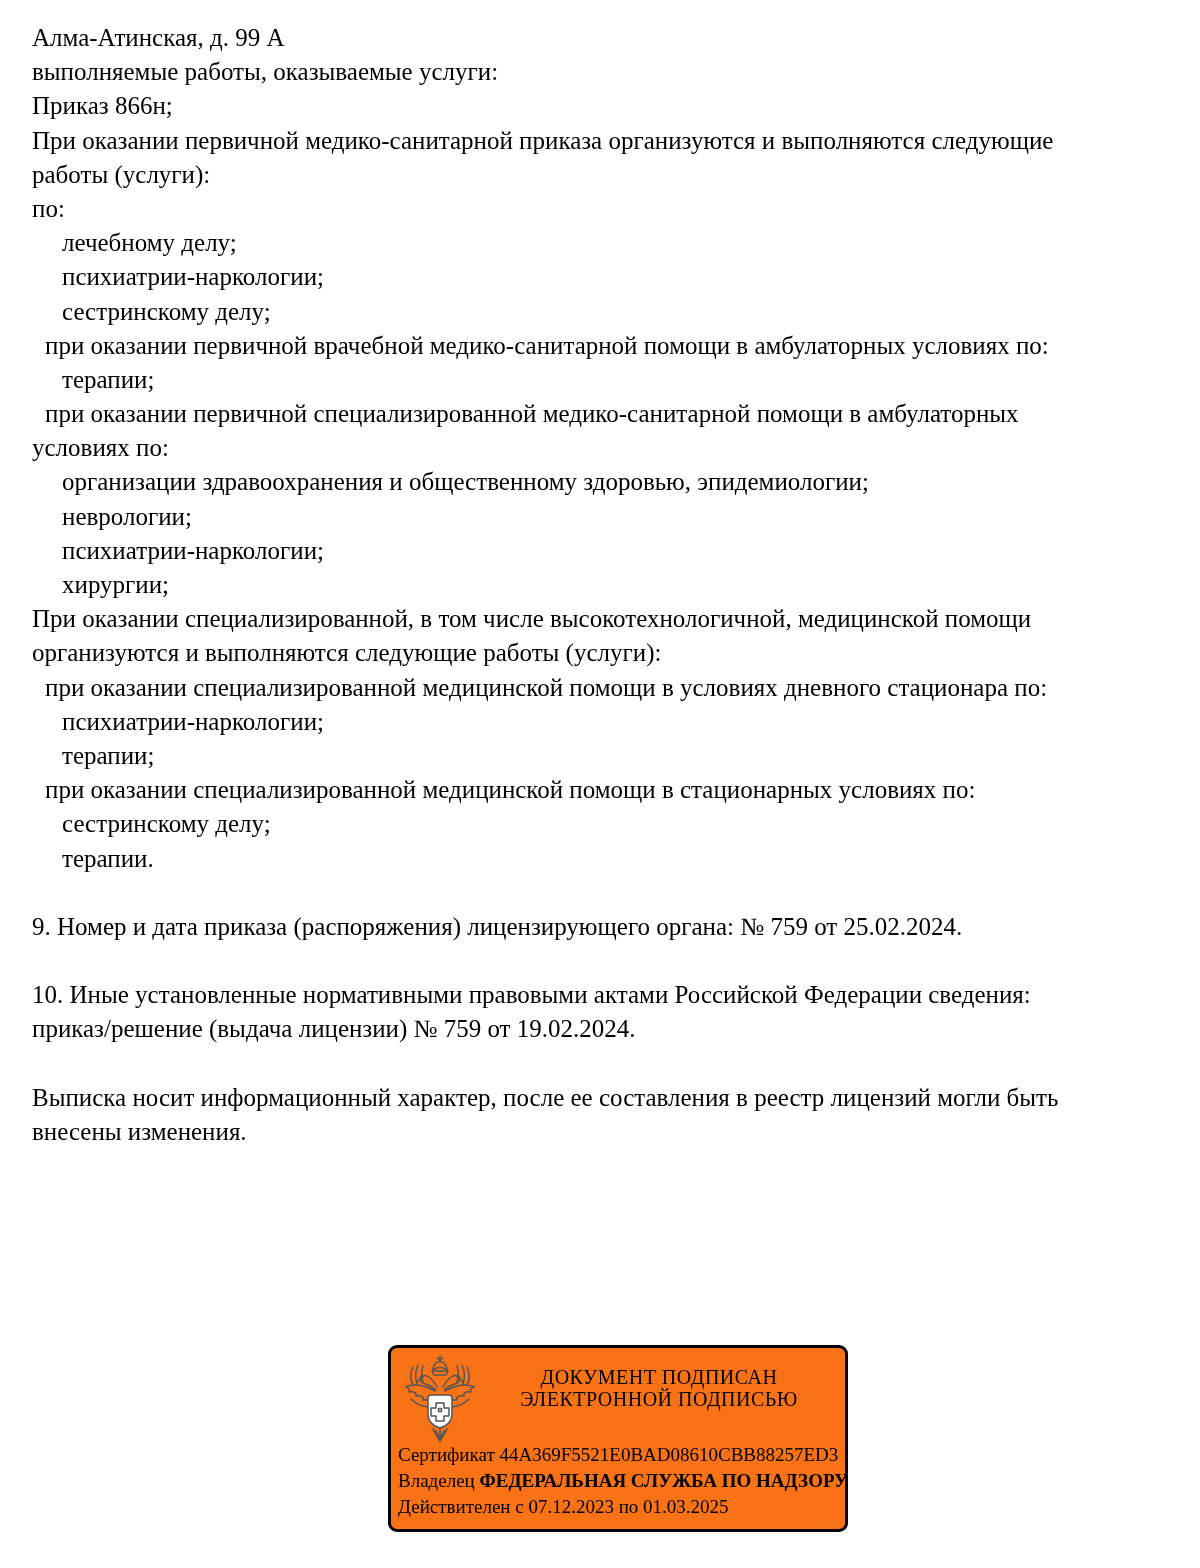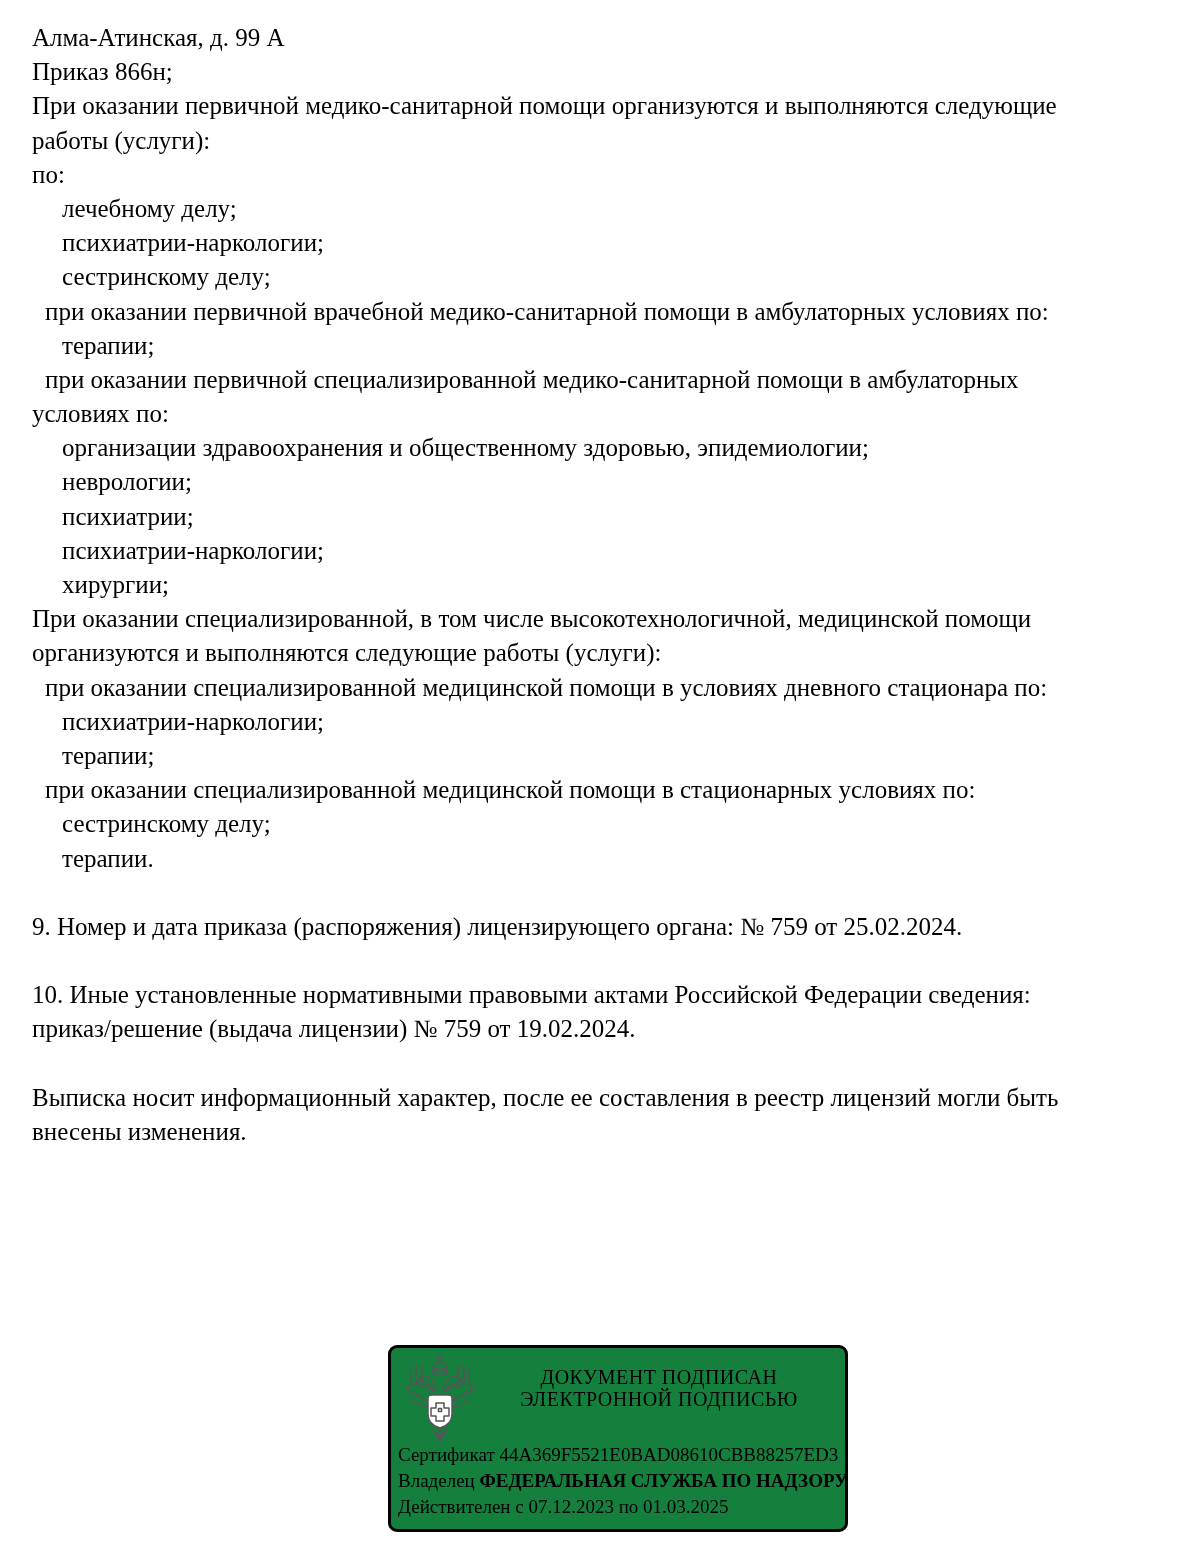--- a/index.html
+++ b/index.html
@@ -39,21 +39,21 @@
   
   .stamp {
     position: absolute;
     left: 388px;
     top: 1345px;
     width: 460px;
     height: 187px;
     box-sizing: border-box;
     border: 3.5px solid #000000;
     border-radius: 9px;
-    background: #15803d;
+    background: #f97316;
     overflow: hidden;
   }
   .emblem {
     position: absolute;
     left: 12px;
     top: 7px;
     width: 74px;
     height: 88px;
   }
   .stamp-title {
@@ -81,34 +81,34 @@
   }
   .bold { font-weight: bold; margin-top: 20px; }
 </style>
 </head>
 <body>
 
 <div class="page">
 
   <div class="doc-text">
       <div class="line indent-0">Алма-Атинская, д. 99 А</div>
+      <div class="line indent-0">выполняемые работы, оказываемые услуги:</div>
       <div class="line indent-0">Приказ 866н;</div>
-      <div class="line indent-0">При оказании первичной медико-санитарной помощи организуются и выполняются следующие</div>
+      <div class="line indent-0">При оказании первичной медико-санитарной приказа организуются и выполняются следующие</div>
       <div class="line indent-0">работы (услуги):</div>
       <div class="line indent-0">по:</div>
       <div class="line indent-2">лечебному делу;</div>
       <div class="line indent-2">психиатрии-наркологии;</div>
       <div class="line indent-2">сестринскому делу;</div>
       <div class="line indent-1">при оказании первичной врачебной медико-санитарной помощи в амбулаторных условиях по:</div>
       <div class="line indent-2">терапии;</div>
       <div class="line indent-1">при оказании первичной специализированной медико-санитарной помощи в амбулаторных</div>
       <div class="line indent-0">условиях по:</div>
       <div class="line indent-2">организации здравоохранения и общественному здоровью, эпидемиологии;</div>
       <div class="line indent-2">неврологии;</div>
-      <div class="line indent-2">психиатрии;</div>
       <div class="line indent-2">психиатрии-наркологии;</div>
       <div class="line indent-2">хирургии;</div>
       <div class="line indent-0">При оказании специализированной, в том числе высокотехнологичной, медицинской помощи</div>
       <div class="line indent-0">организуются и выполняются следующие работы (услуги):</div>
       <div class="line indent-1">при оказании специализированной медицинской помощи в условиях дневного стационара по:</div>
       <div class="line indent-2">психиатрии-наркологии;</div>
       <div class="line indent-2">терапии;</div>
       <div class="line indent-1">при оказании специализированной медицинской помощи в стационарных условиях по:</div>
       <div class="line indent-2">сестринскому делу;</div>
       <div class="line indent-2">терапии.</div>

